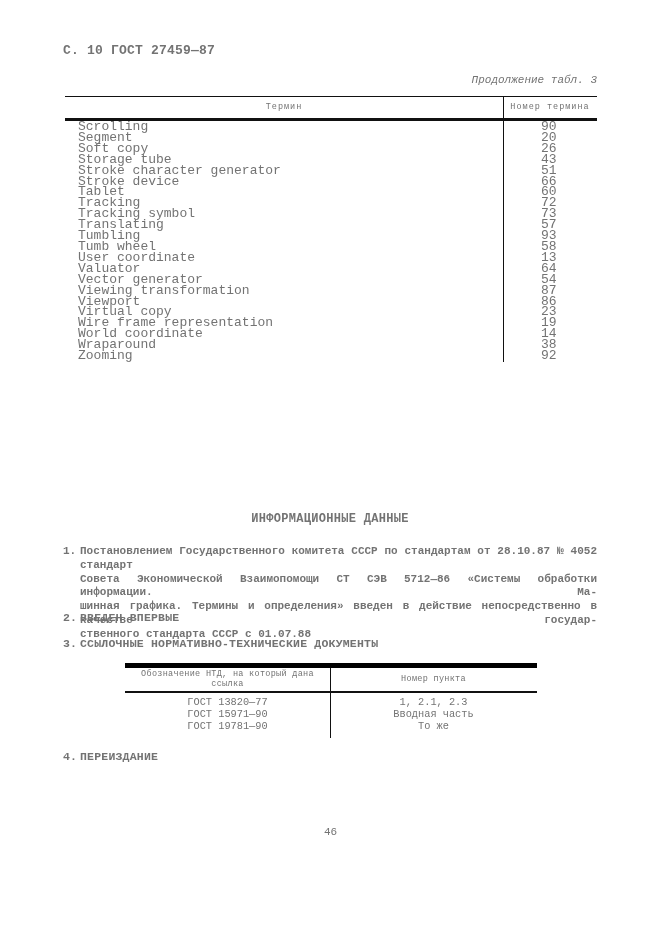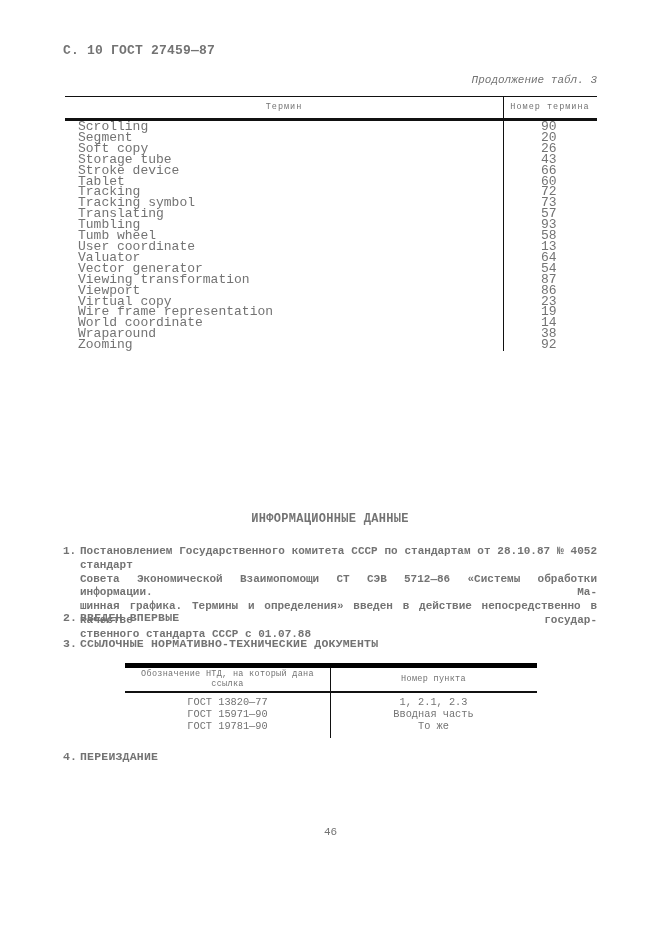--- a/index.html
+++ b/index.html
@@ -221,20 +221,24 @@
         <div class="trow">
           <span class="term">Soft copy</span>
           <span class="num">26</span>
         </div>
 
         <div class="trow">
           <span class="term">Storage tube</span>
           <span class="num">43</span>
         </div>
 
+        <div class="trow">
+          <span class="term">Stroke character generator</span>
+          <span class="num">51</span>
+        </div>
 
         <div class="trow">
           <span class="term">Stroke device</span>
           <span class="num">66</span>
         </div>
 
         <div class="trow">
           <span class="term">Tablet</span>
           <span class="num">60</span>
         </div>

